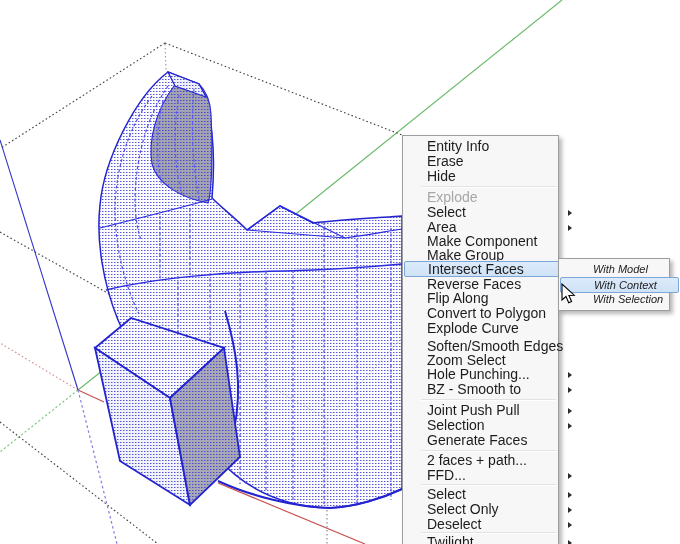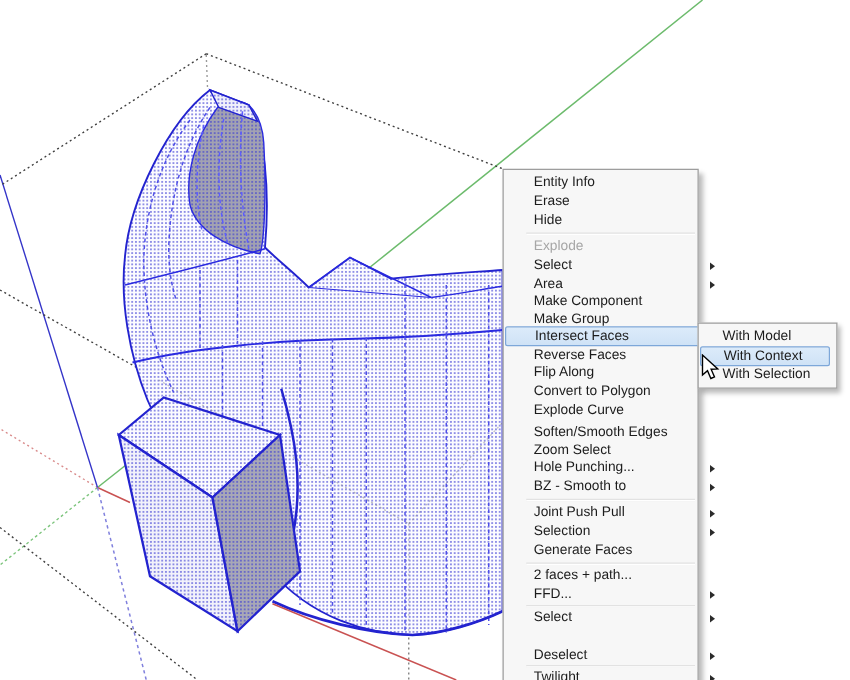--- a/index.html
+++ b/index.html
@@ -5,23 +5,23 @@
   html,body{margin:0;padding:0;background:#e8e8e8;}
   #stage{position:relative;width:680px;height:544px;background:#ffffff;overflow:hidden;
          font-family:"Liberation Sans","DejaVu Sans",sans-serif;}
   #scene{position:absolute;left:0;top:0;z-index:1;}
   
   .menu-panel{position:absolute;background:#f7f7f7;border:1px solid #9d9d9d;
               box-shadow:3px 3px 4px rgba(0,0,0,0.28);}
   #main-menu{left:402px;top:135px;width:155px;height:420px;z-index:10;}
   #sub-menu{left:558px;top:258px;width:110px;height:51px;z-index:11;}
   .mi{position:absolute;left:1px;width:152px;height:15px;line-height:15px;
-      font-size:11px;color:#1c1c1c;padding-left:23px;white-space:nowrap;cursor:default;}
+      font-size:14px;color:#1c1c1c;padding-left:23px;white-space:nowrap;cursor:default;}
   .smi{position:absolute;left:1px;width:84px;height:15px;line-height:15px;
-       font-size:11px;color:#1c1c1c;padding-left:18px;white-space:nowrap;}
+       font-size:11px;color:#1c1c1c;padding-left:33px;white-space:nowrap;font-style:italic;}
   .mi.disabled{color:#a6a6a6;}
   .mi.hl,.smi.hl{background:linear-gradient(#dcebfa,#cfe2f6);
       border:1px solid #7da7d9;border-radius:2px;height:14px;line-height:14px;}
   .has-sub::after{content:"";position:absolute;right:7px;top:4.5px;width:0;height:0;
       border-left:4px solid #2b2b2b;border-top:3.5px solid transparent;
       border-bottom:3.5px solid transparent;}
   .msep{position:absolute;left:18px;width:135px;height:1px;background:#e2e2e2;
         border-bottom:1px solid #ffffff;}
   #cursor{position:absolute;left:560px;top:283px;z-index:20;}
 </style>
@@ -150,20 +150,21 @@
     <div class="mi has-sub" style="top:381px">BZ - Smooth to</div>
     <div class="msep" style="top:398px"></div>
     <div class="mi has-sub" style="top:402px">Joint Push Pull</div>
     <div class="mi has-sub" style="top:417px">Selection</div>
     <div class="mi" style="top:432px">Generate Faces</div>
     <div class="msep" style="top:449px"></div>
     <div class="mi" style="top:452px">2 faces + path...</div>
     <div class="mi has-sub" style="top:467px">FFD...</div>
     <div class="msep" style="top:483px"></div>
     <div class="mi has-sub" style="top:486px">Select</div>
+    <div class="mi has-sub" style="top:501px">Select Only</div>
     <div class="mi has-sub" style="top:516px">Deselect</div>
     <div class="msep" style="top:531px"></div>
     <div class="mi has-sub" style="top:534px">Twilight</div>
   </div>
 
   <style>
     #main-menu .mi, #main-menu .msep {margin-top:-135px;}
   </style>
 
   <div id="sub-menu" class="menu-panel">

